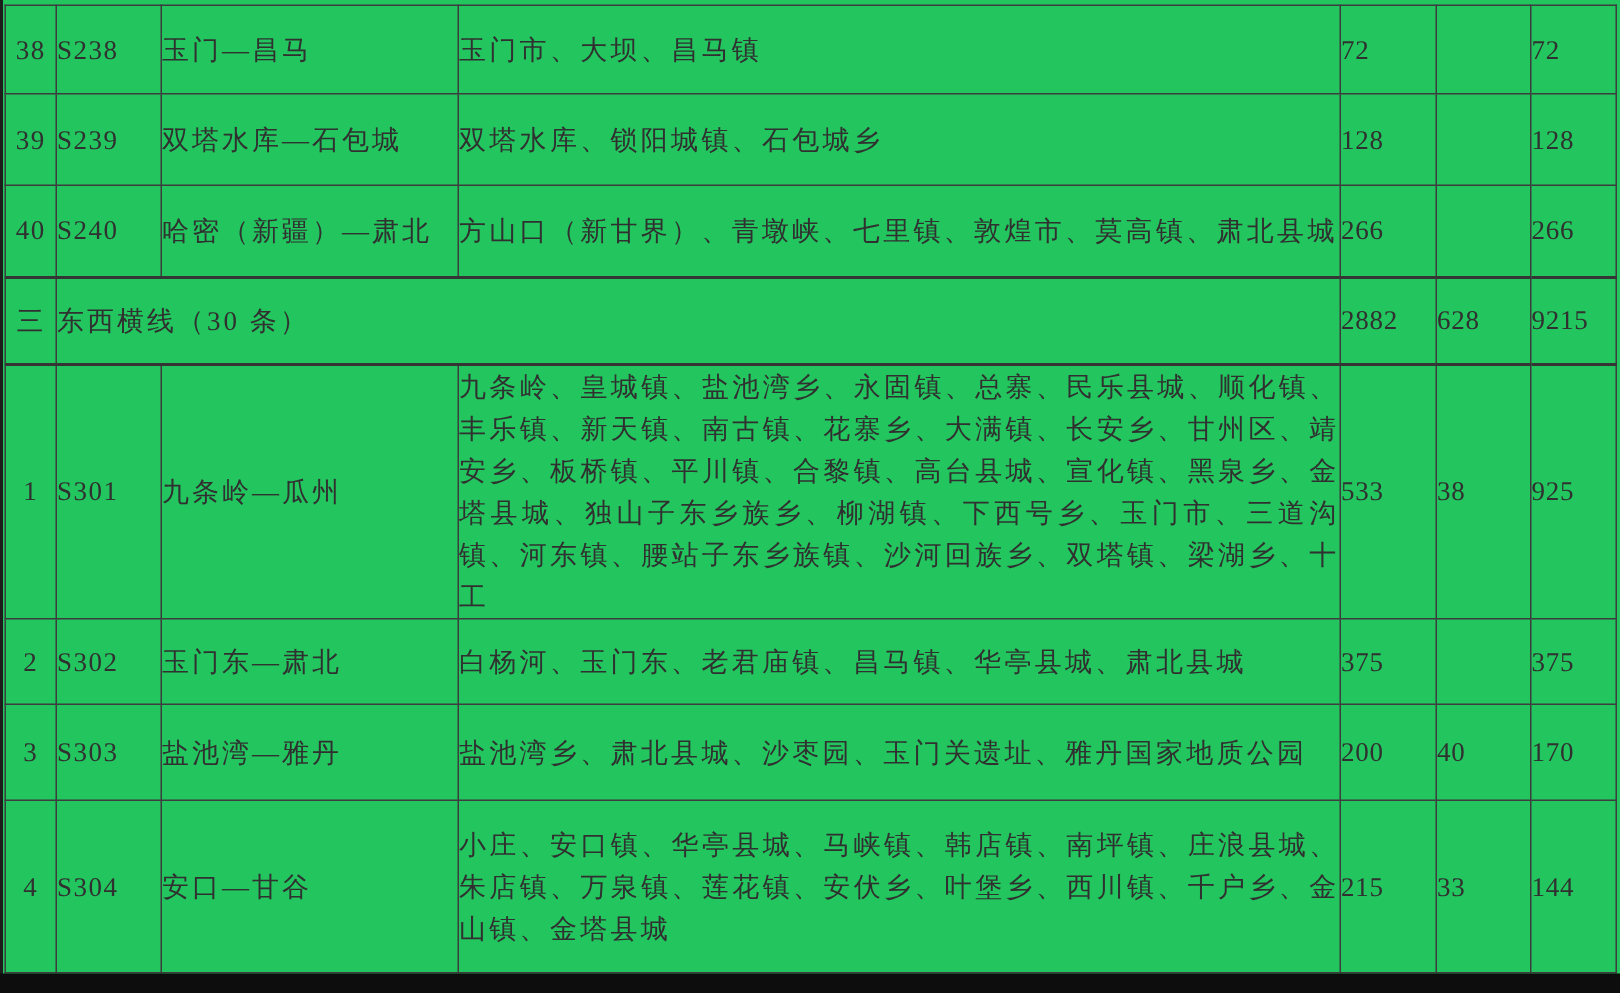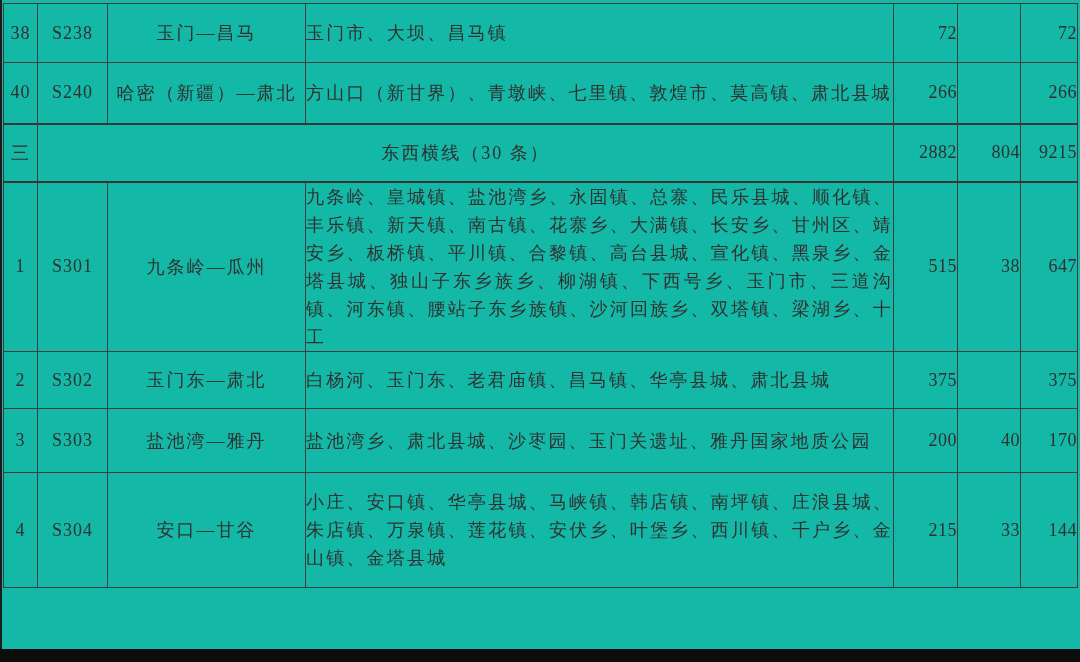--- a/index.html
+++ b/index.html
@@ -1,20 +1,20 @@
 <!DOCTYPE html>
 <html><head>
 <meta charset="utf-8">
 <style>
   html, body { margin: 0; padding: 0; background: #e8e8e6; }
   .page {
     position: relative;
     width: 1080px;
     height: 662px;
-    background: #14b8a6;
+    background: #22c55e;
     overflow: hidden;
     font-family: "Liberation Serif", "DejaVu Serif", serif;
     color: #303030;
   }
   table.grid {
     position: absolute;
     left: 3px;
     top: 3px;
     width: 1074px;
     border-collapse: collapse;
@@ -22,31 +22,31 @@
   }
   table.grid td {
     border: 1px solid #3d3d3d;
     padding: 0;
     vertical-align: middle;
     font-size: 18px;
     background: transparent;
     overflow: hidden;
   }
   td.c-no     { text-align: center; letter-spacing: 1px; }
-  td.c-code   { text-align: center; letter-spacing: 1px; }
-  td.c-name   { text-align: center; letter-spacing: 2px; }
+  td.c-code   { text-align: left; letter-spacing: 1px; }
+  td.c-name   { letter-spacing: 2px; }
   td.c-route  {
     text-align: justify;
     font-size: 17px;
     letter-spacing: 2.2px;
     line-height: 28px;
     padding: 6px 10px 6px 12px;
   }
-  td.c-num    { text-align: right; font-size: 18px; letter-spacing: 0.5px; }
-  td.c-merged { text-align: center; letter-spacing: 2px; }
+  td.c-num    { text-align: left; font-size: 18px; letter-spacing: 0.5px; }
+  td.c-merged { letter-spacing: 2px; }
   tr.section td { border-top: 2px solid #353535; border-bottom: 2px solid #353535; }
   .edge-left {
     position: absolute;
     left: 0; top: 0; bottom: 0;
     width: 2px;
     background: #1c1c1c;
   }
   .edge-bottom {
     position: absolute;
     left: 0; right: 0;
@@ -75,47 +75,56 @@
         <tr style="height:59px">
       <td class="c-no">38</td>
       <td class="c-code">S238</td>
       <td class="c-name">玉门—昌马</td>
       <td class="c-route">玉门市、大坝、昌马镇</td>
       <td class="c-num">72</td>
       <td class="c-num"></td>
       <td class="c-num">72</td>
     </tr>
 
+    <tr style="height:61px">
+      <td class="c-no">39</td>
+      <td class="c-code">S239</td>
+      <td class="c-name">双塔水库—石包城</td>
+      <td class="c-route">双塔水库、锁阳城镇、石包城乡</td>
+      <td class="c-num">128</td>
+      <td class="c-num"></td>
+      <td class="c-num">128</td>
+    </tr>
 
     <tr style="height:61px">
       <td class="c-no">40</td>
       <td class="c-code">S240</td>
       <td class="c-name">哈密（新疆）—肃北</td>
       <td class="c-route">方山口（新甘界）、青墩峡、七里镇、敦煌市、莫高镇、肃北县城</td>
       <td class="c-num">266</td>
       <td class="c-num"></td>
       <td class="c-num">266</td>
     </tr>
 
     <tr class="section" style="height:58px">
       <td class="c-no">三</td>
       <td class="c-merged" colspan="3">东西横线（30 条）</td>
       <td class="c-num">2882</td>
-      <td class="c-num">804</td>
+      <td class="c-num">628</td>
       <td class="c-num">9215</td>
     </tr>
 
     <tr style="height:170px">
       <td class="c-no">1</td>
       <td class="c-code">S301</td>
       <td class="c-name">九条岭—瓜州</td>
       <td class="c-route">九条岭、皇城镇、盐池湾乡、永固镇、总寨、民乐县城、顺化镇、丰乐镇、新天镇、南古镇、花寨乡、大满镇、长安乡、甘州区、靖安乡、板桥镇、平川镇、合黎镇、高台县城、宣化镇、黑泉乡、金塔县城、独山子东乡族乡、柳湖镇、下西号乡、玉门市、三道沟镇、河东镇、腰站子东乡族镇、沙河回族乡、双塔镇、梁湖乡、十工</td>
-      <td class="c-num">515</td>
+      <td class="c-num">533</td>
       <td class="c-num">38</td>
-      <td class="c-num">647</td>
+      <td class="c-num">925</td>
     </tr>
 
     <tr style="height:57px">
       <td class="c-no">2</td>
       <td class="c-code">S302</td>
       <td class="c-name">玉门东—肃北</td>
       <td class="c-route">白杨河、玉门东、老君庙镇、昌马镇、华亭县城、肃北县城</td>
       <td class="c-num">375</td>
       <td class="c-num"></td>
       <td class="c-num">375</td>

